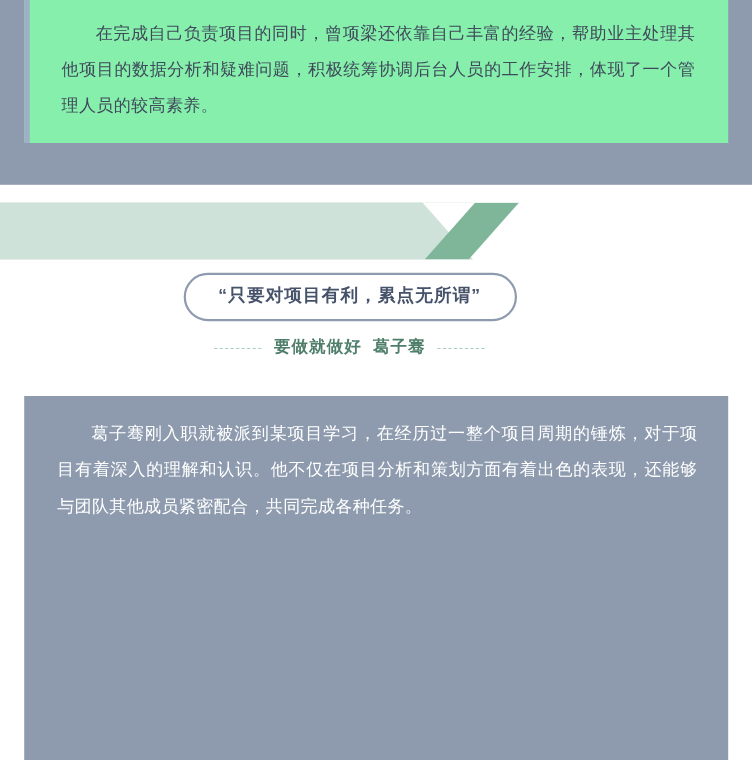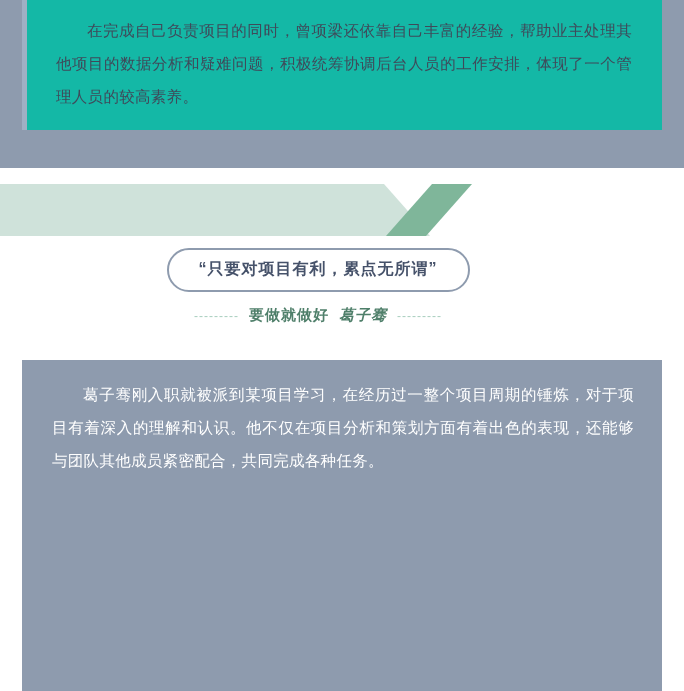--- a/index.html
+++ b/index.html
@@ -31,21 +31,21 @@
     width: 684px;
     height: 168px;
     background: #8e9bae;
   }
   .top-card {
     position: absolute;
     left: 22px;
     top: 0;
     width: 640px;
     height: 130px;
-    background: #14b8a6;
+    background: #86efac;
     box-sizing: border-box;
   }
   .top-card .accent-bar {
     position: absolute;
     left: 0;
     top: 0;
     width: 5px;
     height: 130px;
     background: #9fb0c4;
   }
@@ -130,21 +130,20 @@
     font-size: 12px;
     letter-spacing: 1px;
   }
   .byline .role {
     color: #4f7f6a;
     font-weight: bold;
   }
   .byline .name {
     color: #4f7f6a;
     font-weight: bold;
-    font-style: italic;
   }
 
   
   .body-block {
     position: absolute;
     left: 22px;
     top: 360px;
     width: 640px;
     height: 331px;
     background: #8e9bae;

